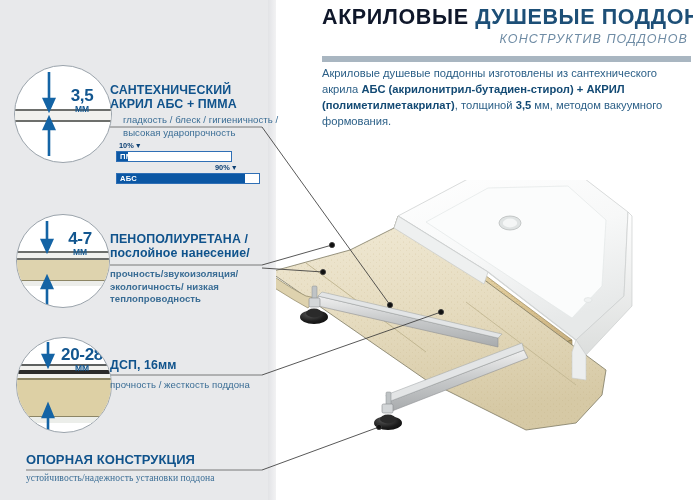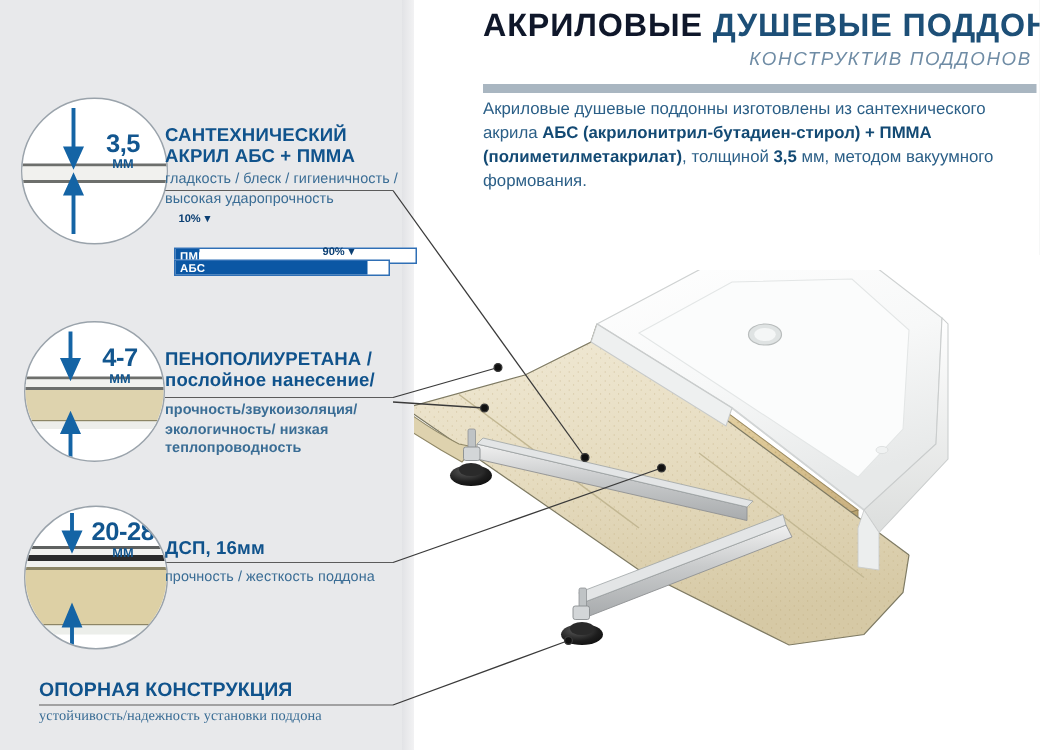--- a/index.html
+++ b/index.html
@@ -263,27 +263,27 @@
           <polygon points="34,52 29,63 39,63"></polygon>
         </g>
       </svg>
       <div class="dim-label" style="left:44px;top:22px;width:46px;">
         <span class="dim-num">3,5</span>
         <span class="dim-unit">ММ</span>
       </div>
     </div>
 
     <div class="lbl-title" style="left:110px;top:83px;width:165px;">САНТЕХНИЧЕСКИЙ АКРИЛ АБС + ПММА</div>
-    <div class="lbl-sub" style="left:110px;top:114px;width:160px;">гладкость / блеск / гигиеничность /высокая ударопрочность</div>
+    <div class="lbl-sub" style="left:110px;top:114px;width:160px;padding-left:13px;">гладкость / блеск / гигиеничность /высокая ударопрочность</div>
 
     <div>
       <div class="bar-pct" style="left:119px;top:141px;">
         <span>10%</span><span class="caret">▼</span>
       </div>
-      <div class="bar" style="left:116px;top:165px;width:162px;">
+      <div class="bar" style="left:116px;top:151px;width:116px;">
         <div class="bar-fill" style="width:10%;"></div>
         <div class="bar-name">ПММА</div>
       </div>
 
       <div class="bar-pct" style="left:215px;top:163px;">
         <span>90%</span><span class="caret">▼</span>
       </div>
       <div class="bar" style="left:116px;top:173px;width:144px;">
         <div class="bar-fill" style="width:90%;"></div>
         <div class="bar-name">АБС</div>
@@ -358,17 +358,17 @@
     <div class="title-line1">
       <span class="thin">АКРИЛОВЫЕ</span>
       <span class="bold">ДУШЕВЫЕ ПОДДОНЫ</span>
     </div>
     <div class="title-line2">КОНСТРУКТИВ ПОДДОНОВ</div>
   </div>
   <div class="header-rule"></div>
 
   <div class="copy">
     <p>
-      <span>Акриловые душевые поддонны изготовлены из сантехнического акрила </span><b>АБС (акрилонитрил-бутадиен-стирол) + ПММА (полиметилметакрилат)</b><span>, толщиной </span><b>3,5</b><span> мм, методом вакуумного формования.</span>
+      <span>Акриловые душевые поддонны изготовлены из сантехнического акрила </span><b>АБС (акрилонитрил-бутадиен-стирол) + АКРИЛ (полиметилметакрилат)</b><span>, толщиной </span><b>3,5</b><span> мм, методом вакуумного формования.</span>
     </p>
   </div>
 
 </div>
 
 </body></html>

